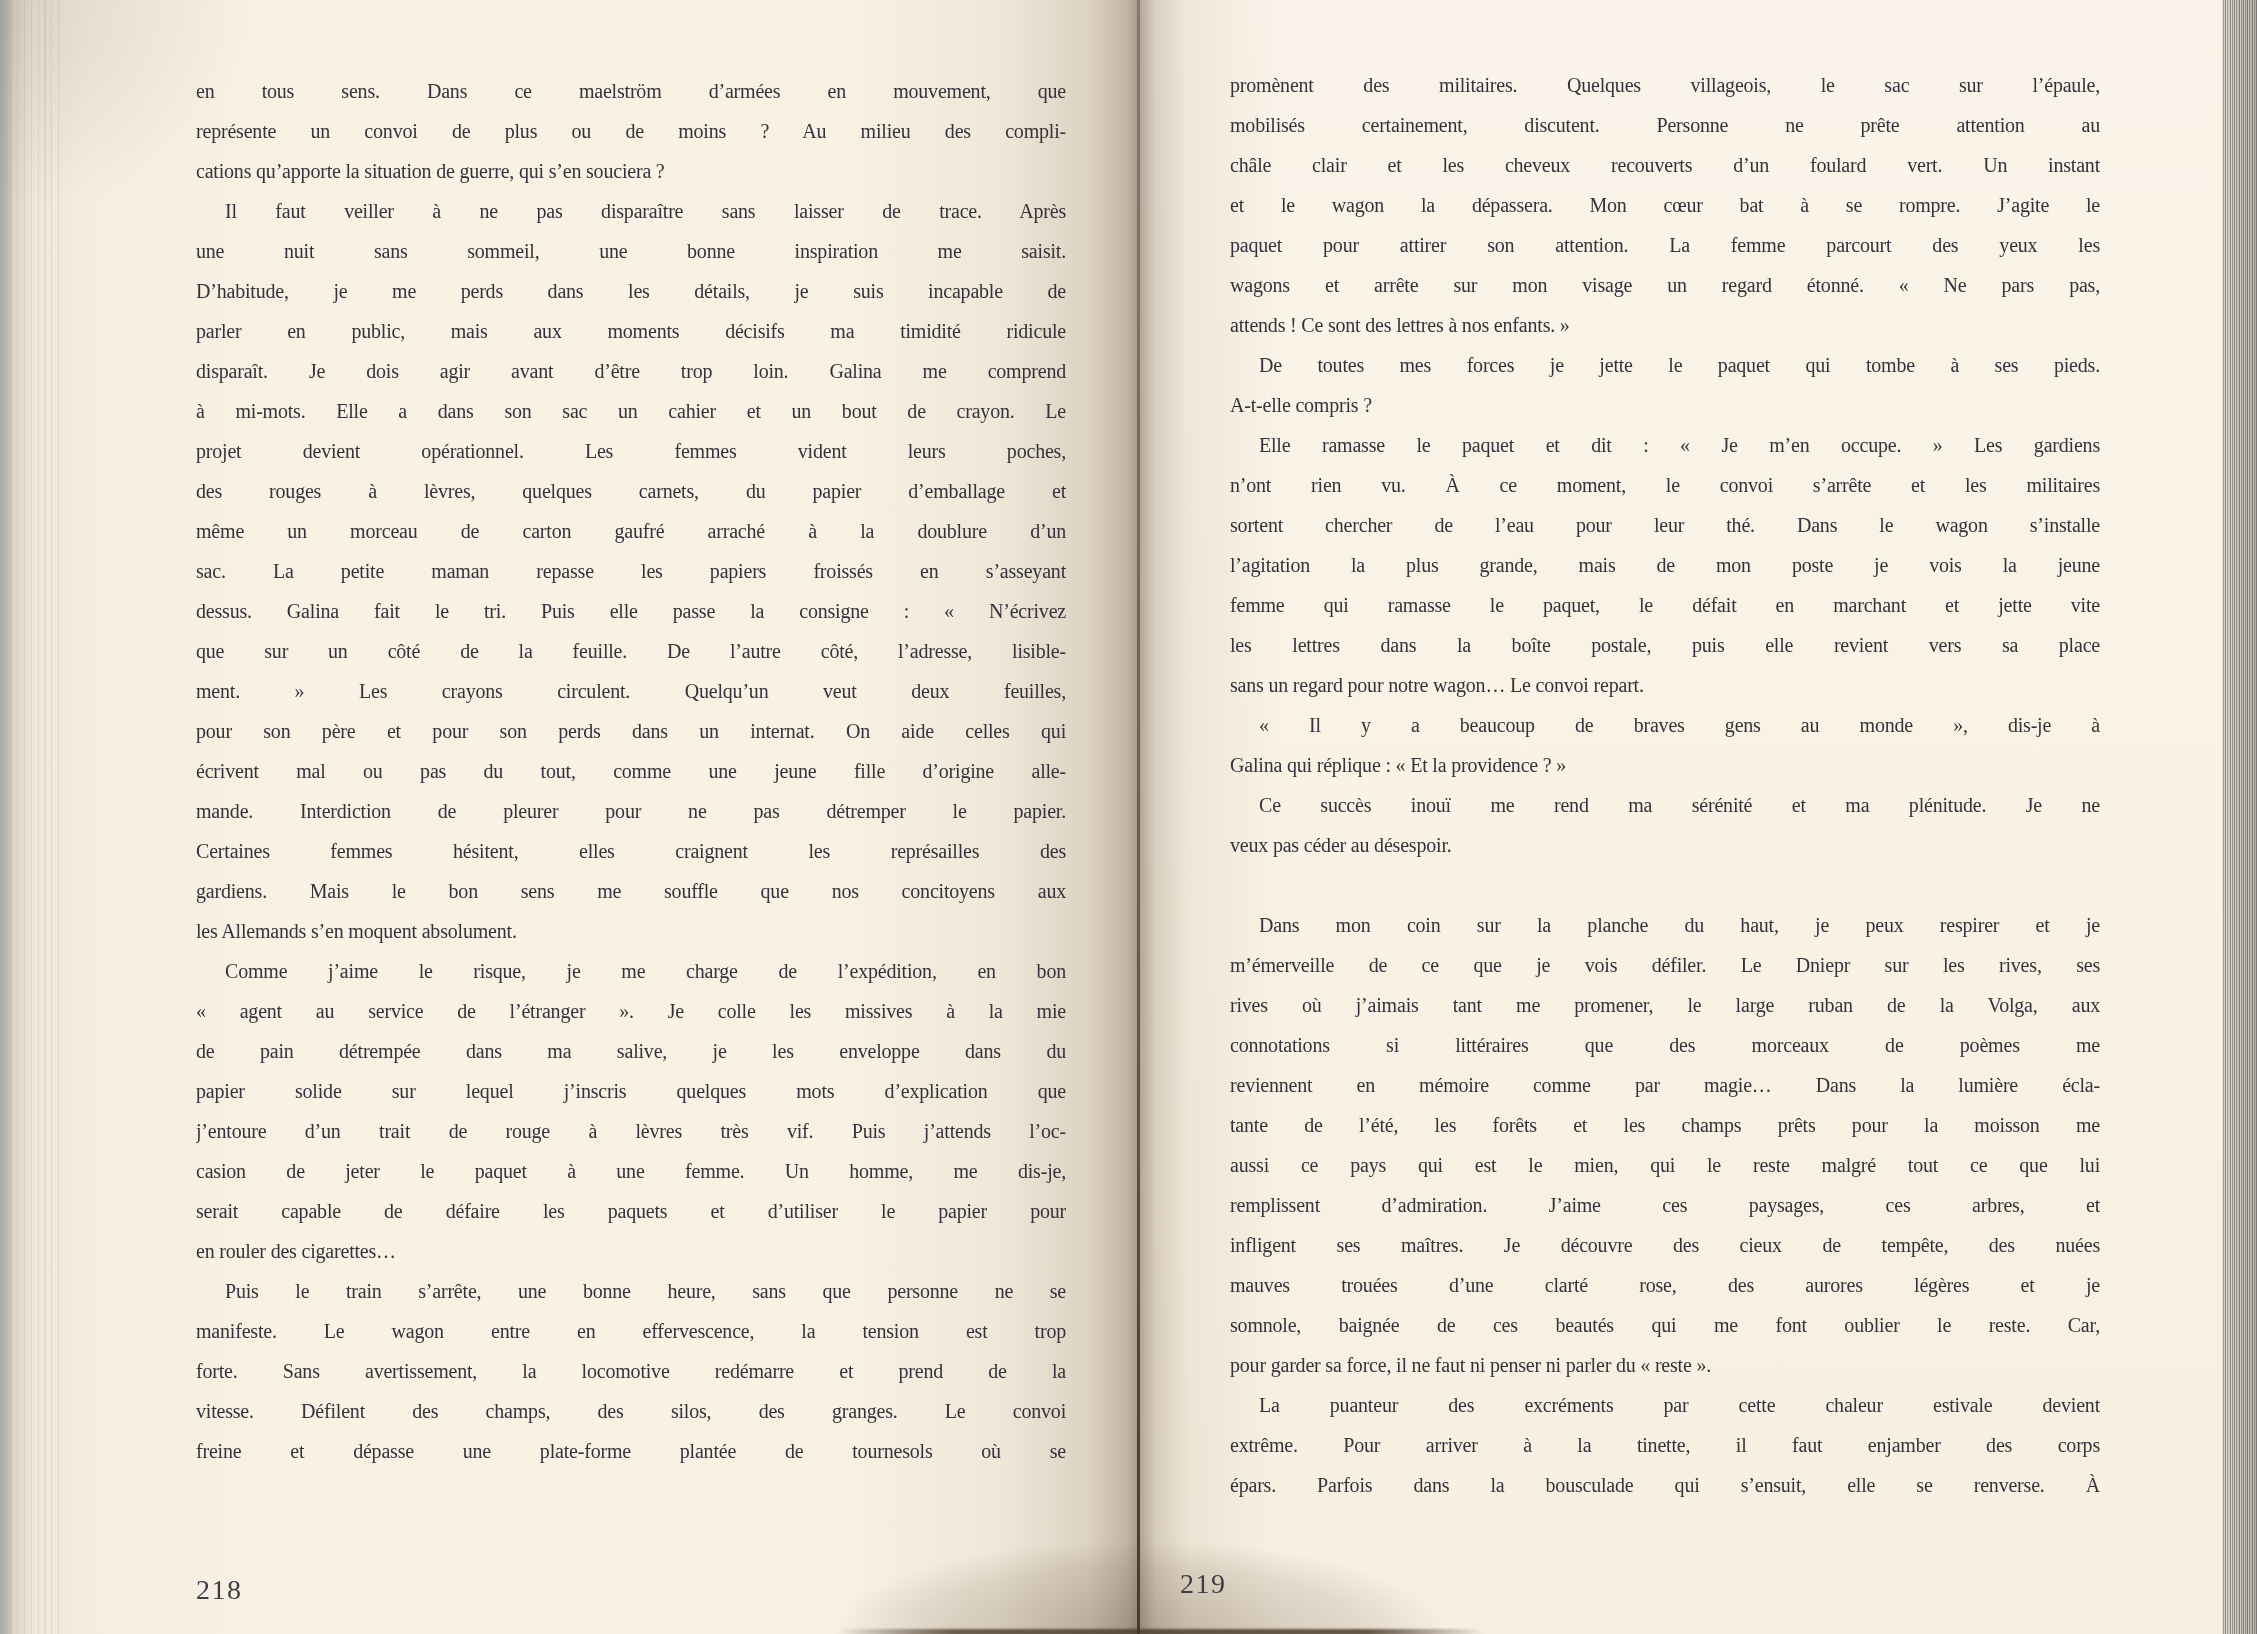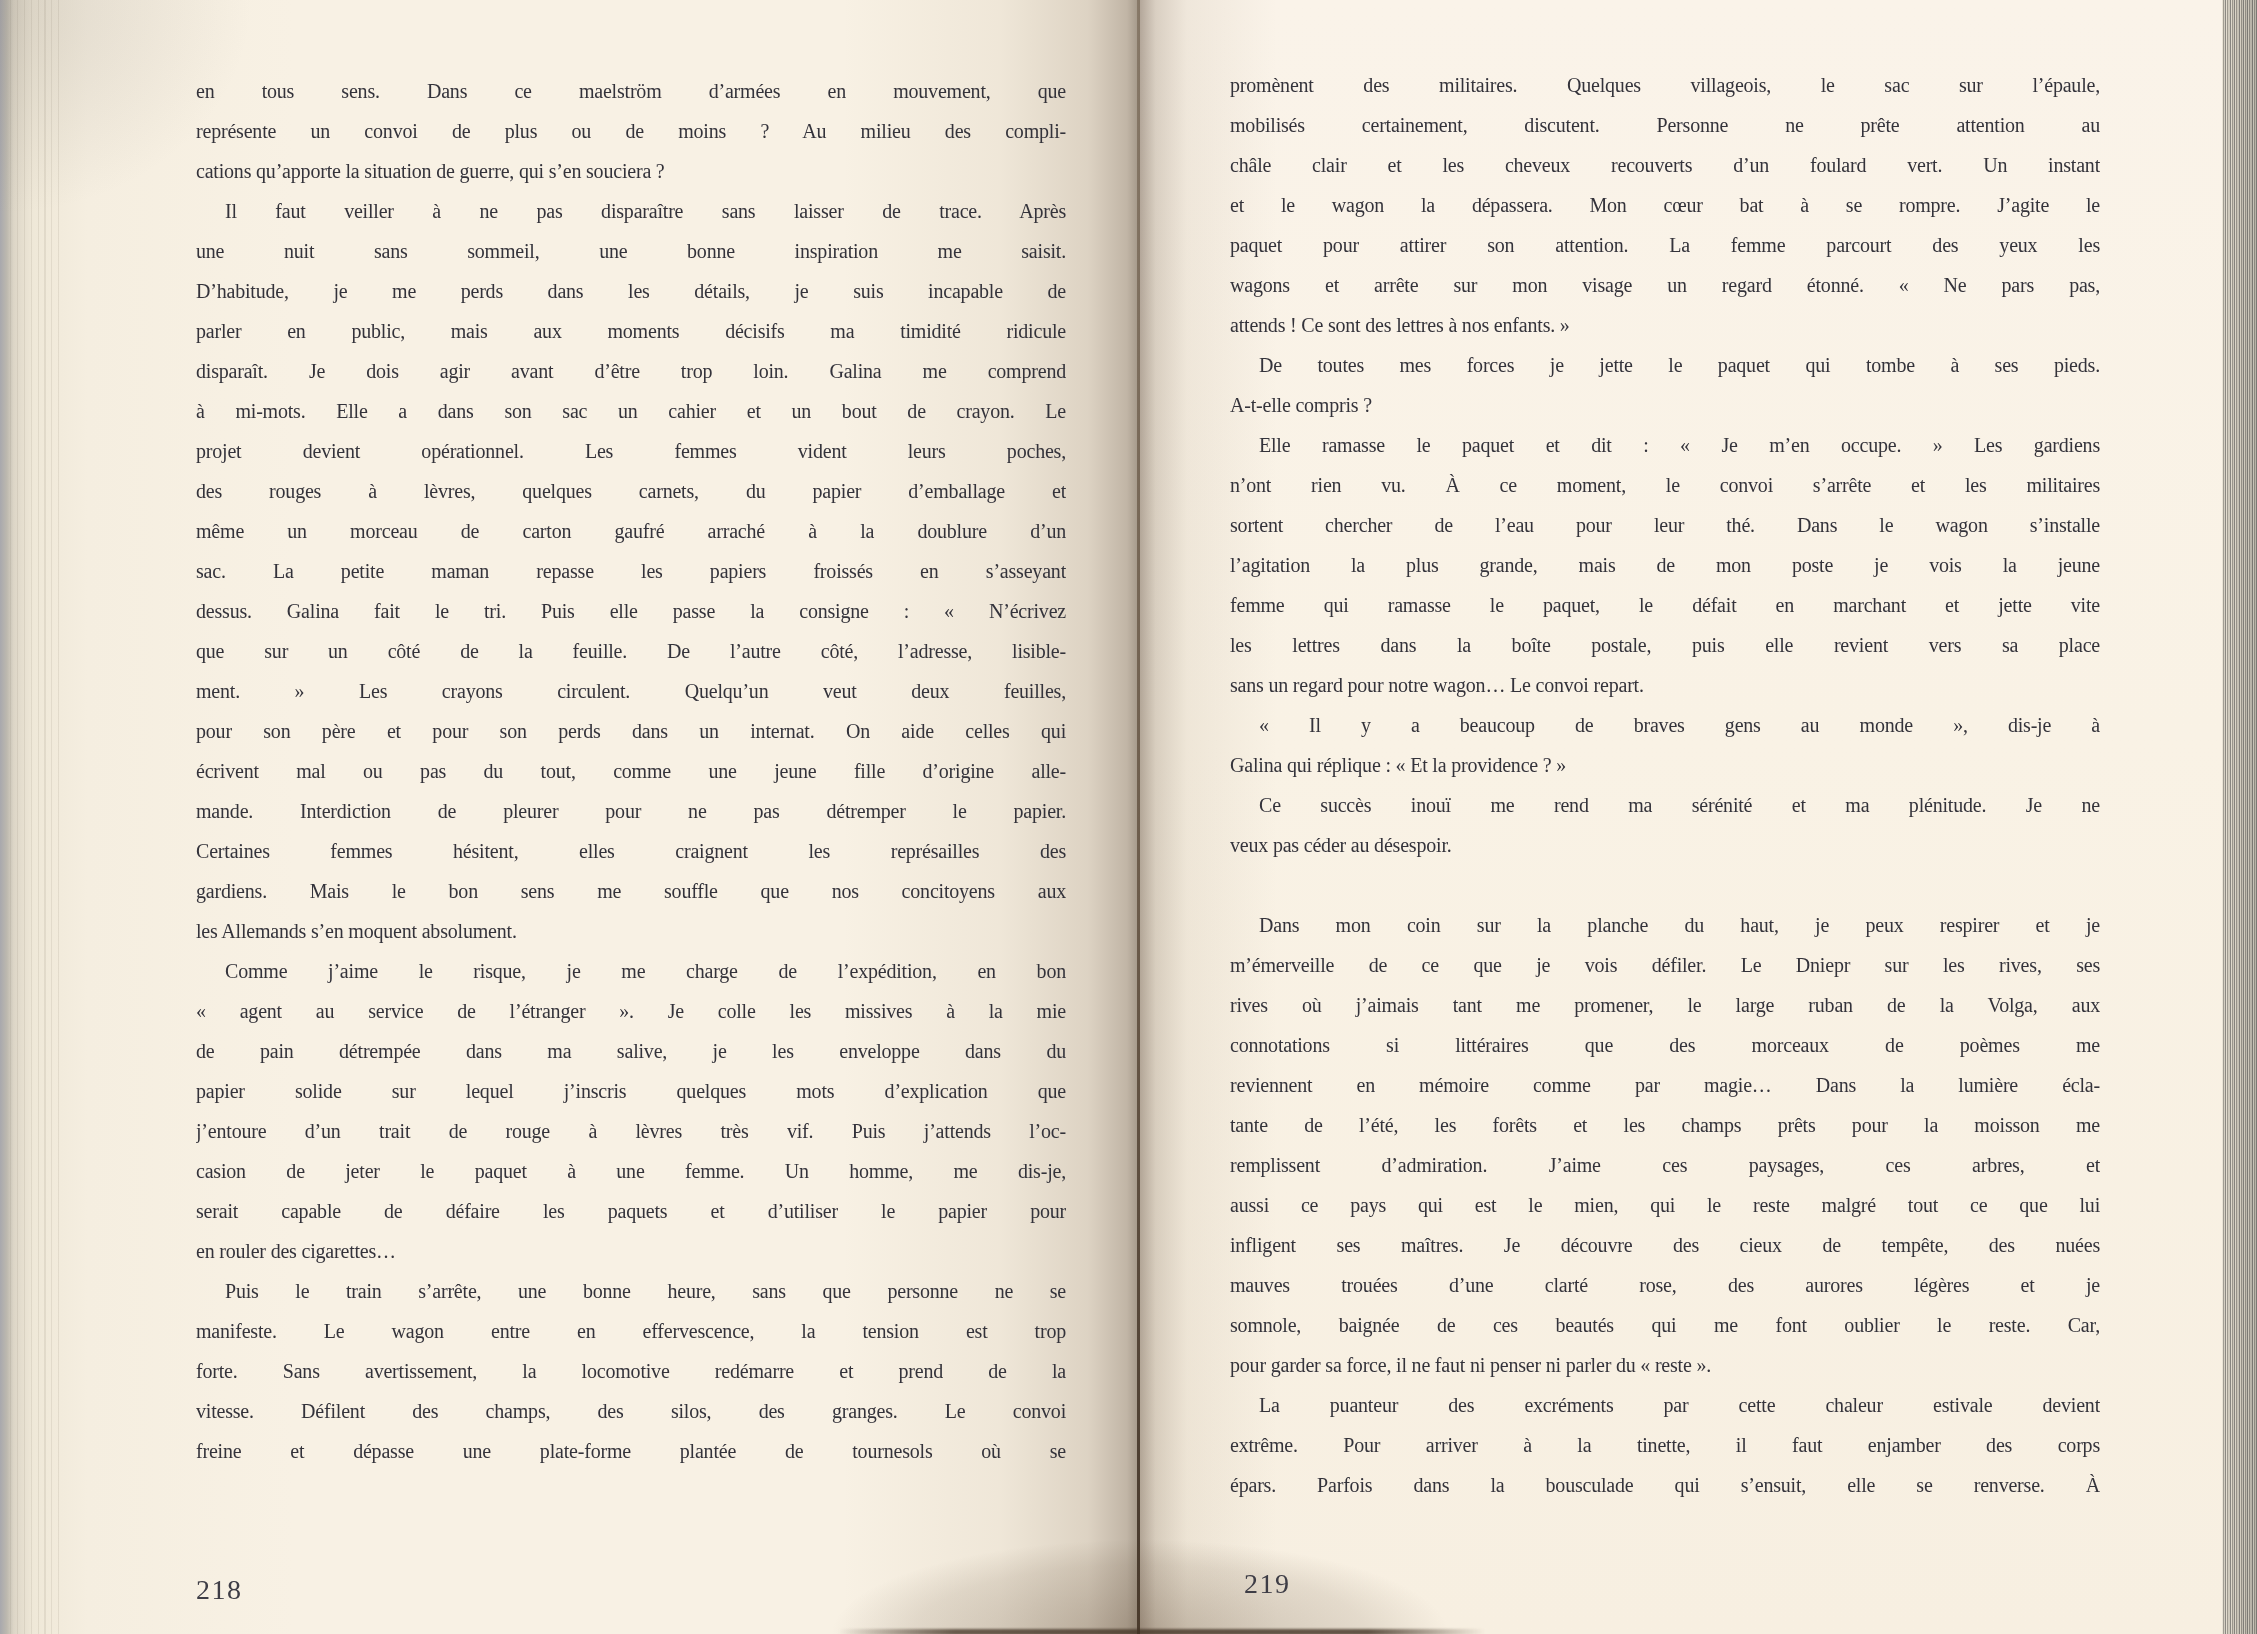--- a/index.html
+++ b/index.html
@@ -93,21 +93,21 @@
   .line.end    { text-align-last: left; }
   .line.indent { text-indent: 29px; }
   .line.blank  { text-align-last: left; }
   .pagenum {
     position: absolute; width: 870px;
     font-size: 28px;
     color: #3e3d46;
     letter-spacing: 1.5px;
   }
   .pagenum-left  { left: 196px;  bottom: 29px; }
-  .pagenum-right { left: 1244px; bottom: 35px; margin-top: 48px; }
+  .pagenum-right { left: 1180px; bottom: 35px; margin-top: 48px; }
   
   .corner-shade {
     position: absolute; left: 0; top: 0; width: 255px; height: 216px;
     background: radial-gradient(ellipse at 0% 0%,
       rgba(130,122,112,0.20), rgba(0,0,0,0) 70%);
     pointer-events: none;
   }
 </style>
 </head>
 <body>
@@ -184,22 +184,22 @@
       <div class="line end">Galina qui réplique : « Et la providence ? »</div>
       <div class="line indent">Ce succès inouï me rend ma sérénité et ma plénitude. Je ne</div>
       <div class="line end">veux pas céder au désespoir.</div>
       <div class="line blank">&nbsp;</div>
       <div class="line indent">Dans mon coin sur la planche du haut, je peux respirer et je</div>
       <div class="line">m’émerveille de ce que je vois défiler. Le Dniepr sur les rives, ses</div>
       <div class="line">rives où j’aimais tant me promener, le large ruban de la Volga, aux</div>
       <div class="line">connotations si littéraires que des morceaux de poèmes me</div>
       <div class="line">reviennent en mémoire comme par magie… Dans la lumière écla-</div>
       <div class="line">tante de l’été, les forêts et les champs prêts pour la moisson me</div>
+      <div class="line">aussi ce pays qui est le mien, qui le reste malgré tout ce que lui</div>
       <div class="line">remplissent d’admiration. J’aime ces paysages, ces arbres, et</div>
-      <div class="line">aussi ce pays qui est le mien, qui le reste malgré tout ce que lui</div>
       <div class="line">infligent ses maîtres. Je découvre des cieux de tempête, des nuées</div>
       <div class="line">mauves trouées d’une clarté rose, des aurores légères et je</div>
       <div class="line">somnole, baignée de ces beautés qui me font oublier le reste. Car,</div>
       <div class="line end">pour garder sa force, il ne faut ni penser ni parler du « reste ».</div>
       <div class="line indent">La puanteur des excréments par cette chaleur estivale devient</div>
       <div class="line">extrême. Pour arriver à la tinette, il faut enjamber des corps</div>
       <div class="line">épars. Parfois dans la bousculade qui s’ensuit, elle se renverse. À</div>
     </div>
 
   <div class="pagenum pagenum-left">218</div>

